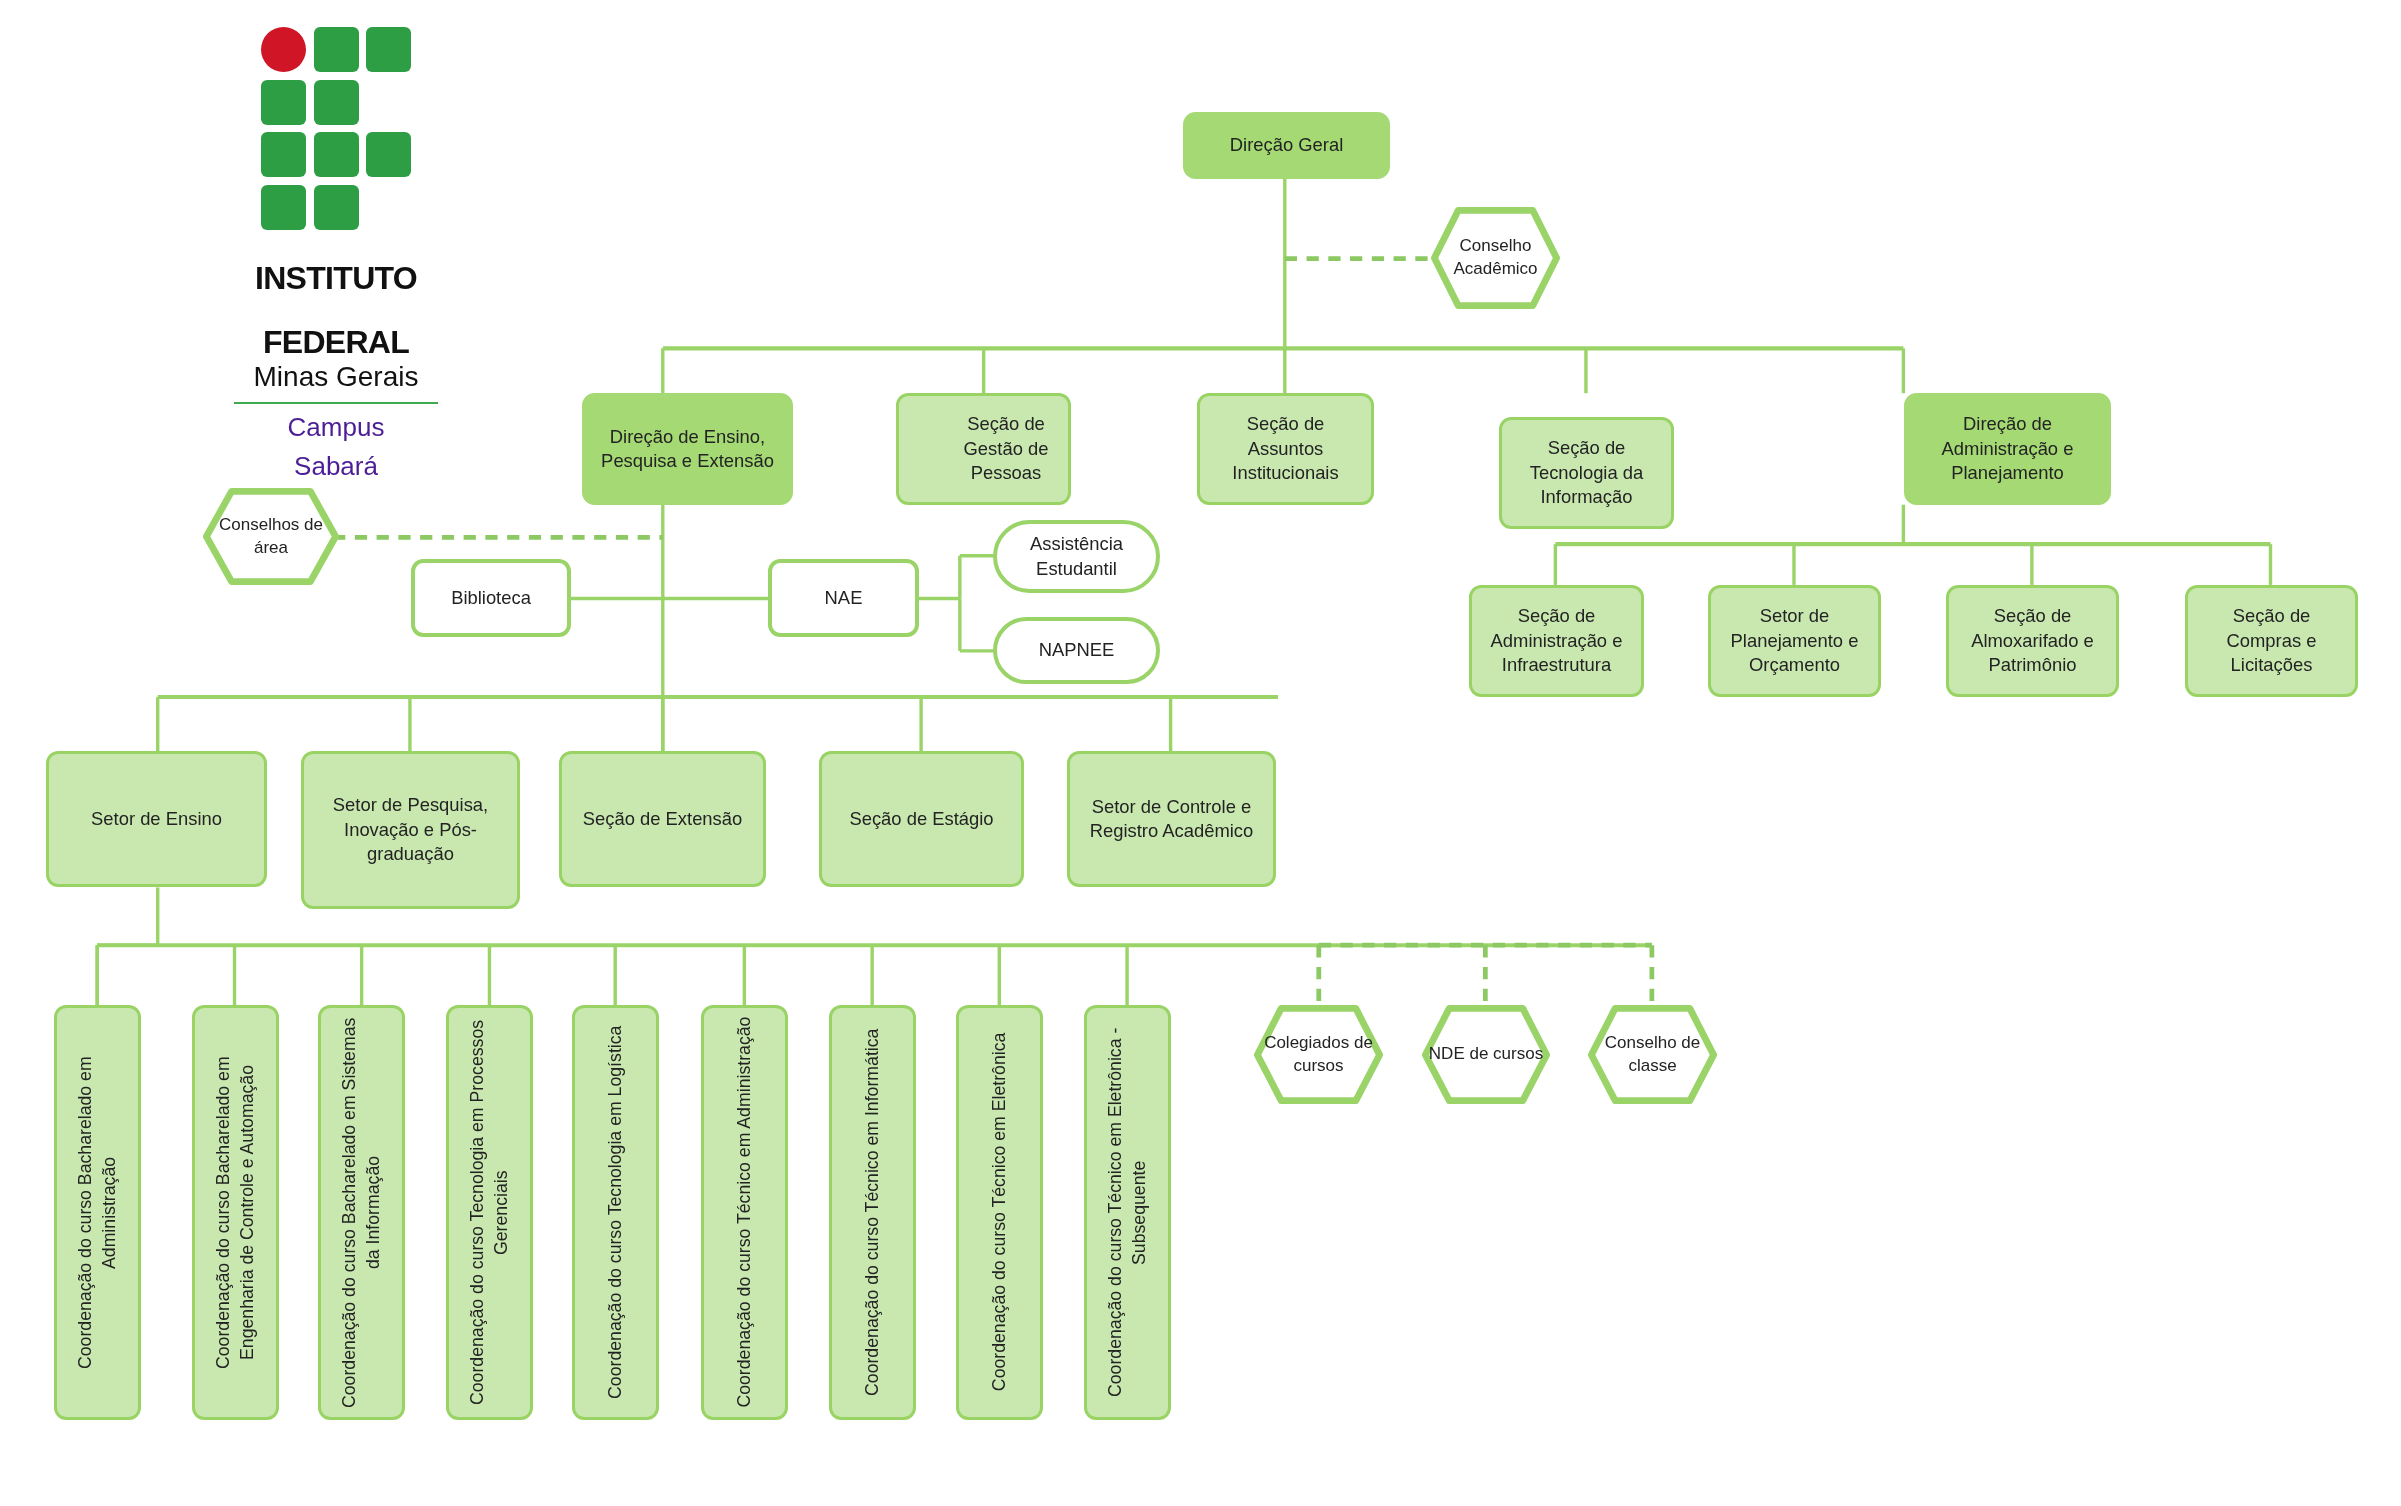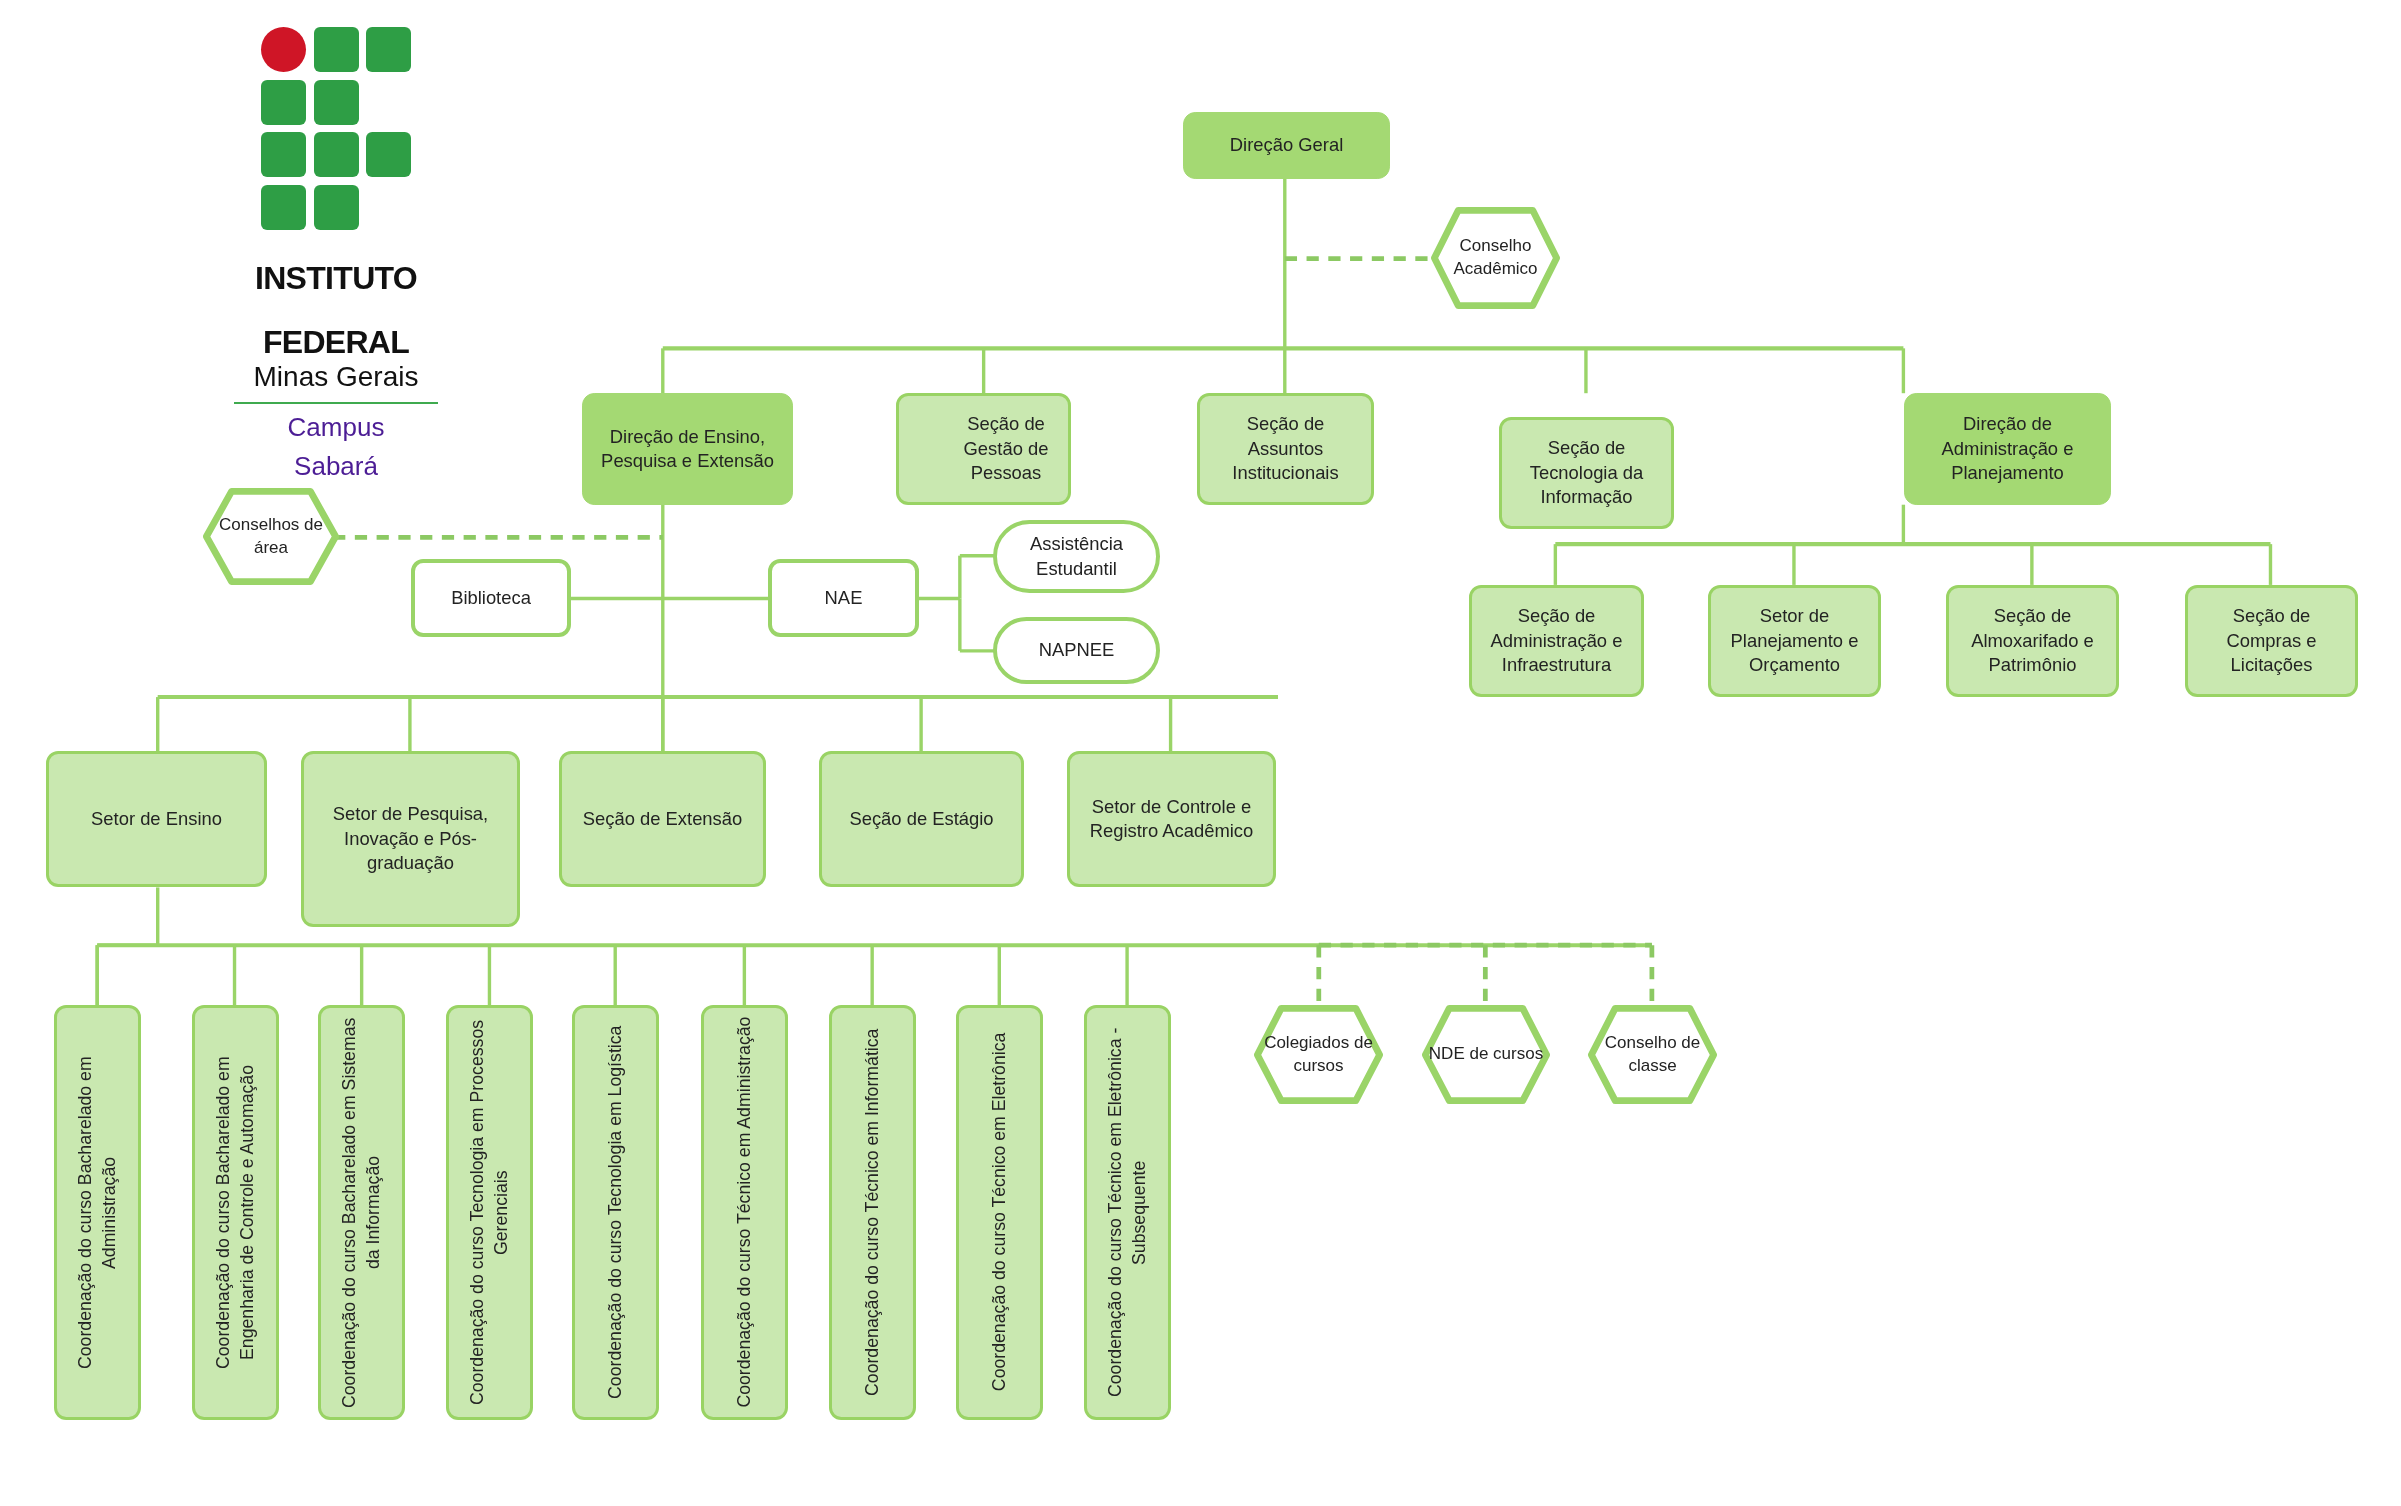--- a/index.html
+++ b/index.html
@@ -215,21 +215,21 @@
   </div>
 
   <div class="node box box-light" style="left:2185px; top:585px; width:173px; height:112px; font-size:18.4px;">
     <span class="node-label">Seção de Compras e Licitações</span>
   </div>
 
   <div class="node box box-light" style="left:46px; top:751px; width:221px; height:136px; font-size:18.4px;">
     <span class="node-label">Setor de Ensino</span>
   </div>
 
-  <div class="node box box-light" style="left:301px; top:751px; width:219px; height:176px; font-size:18.4px;">
+  <div class="node box box-light" style="left:301px; top:751px; width:219px; height:158px; font-size:18.4px;">
     <span class="node-label">Setor de Pesquisa, Inovação e Pós-graduação</span>
   </div>
 
   <div class="node box box-light" style="left:559px; top:751px; width:207px; height:136px; font-size:18.4px;">
     <span class="node-label">Seção de Extensão</span>
   </div>
 
   <div class="node box box-light" style="left:819px; top:751px; width:205px; height:136px; font-size:18.4px;">
     <span class="node-label">Seção de Estágio</span>
   </div>

